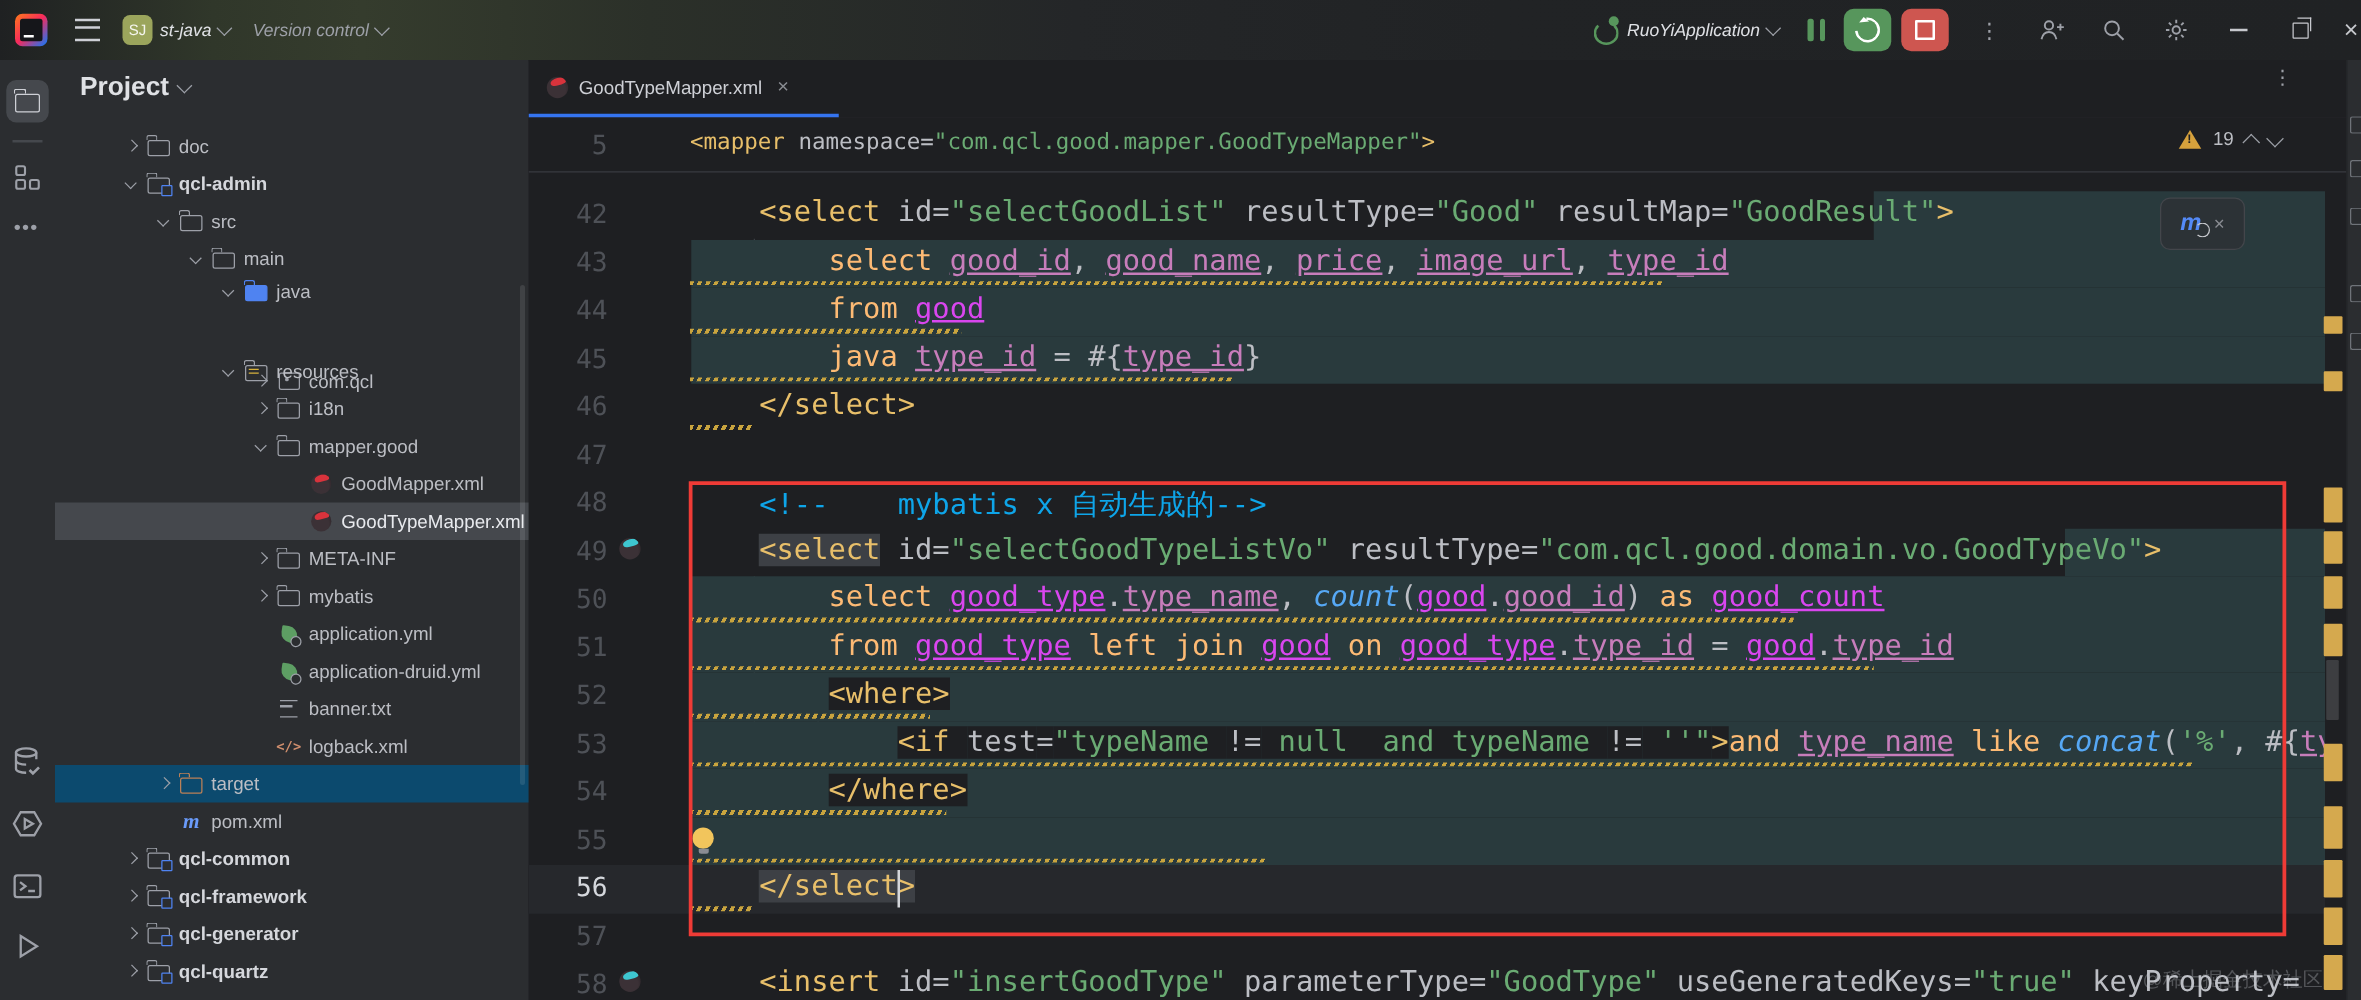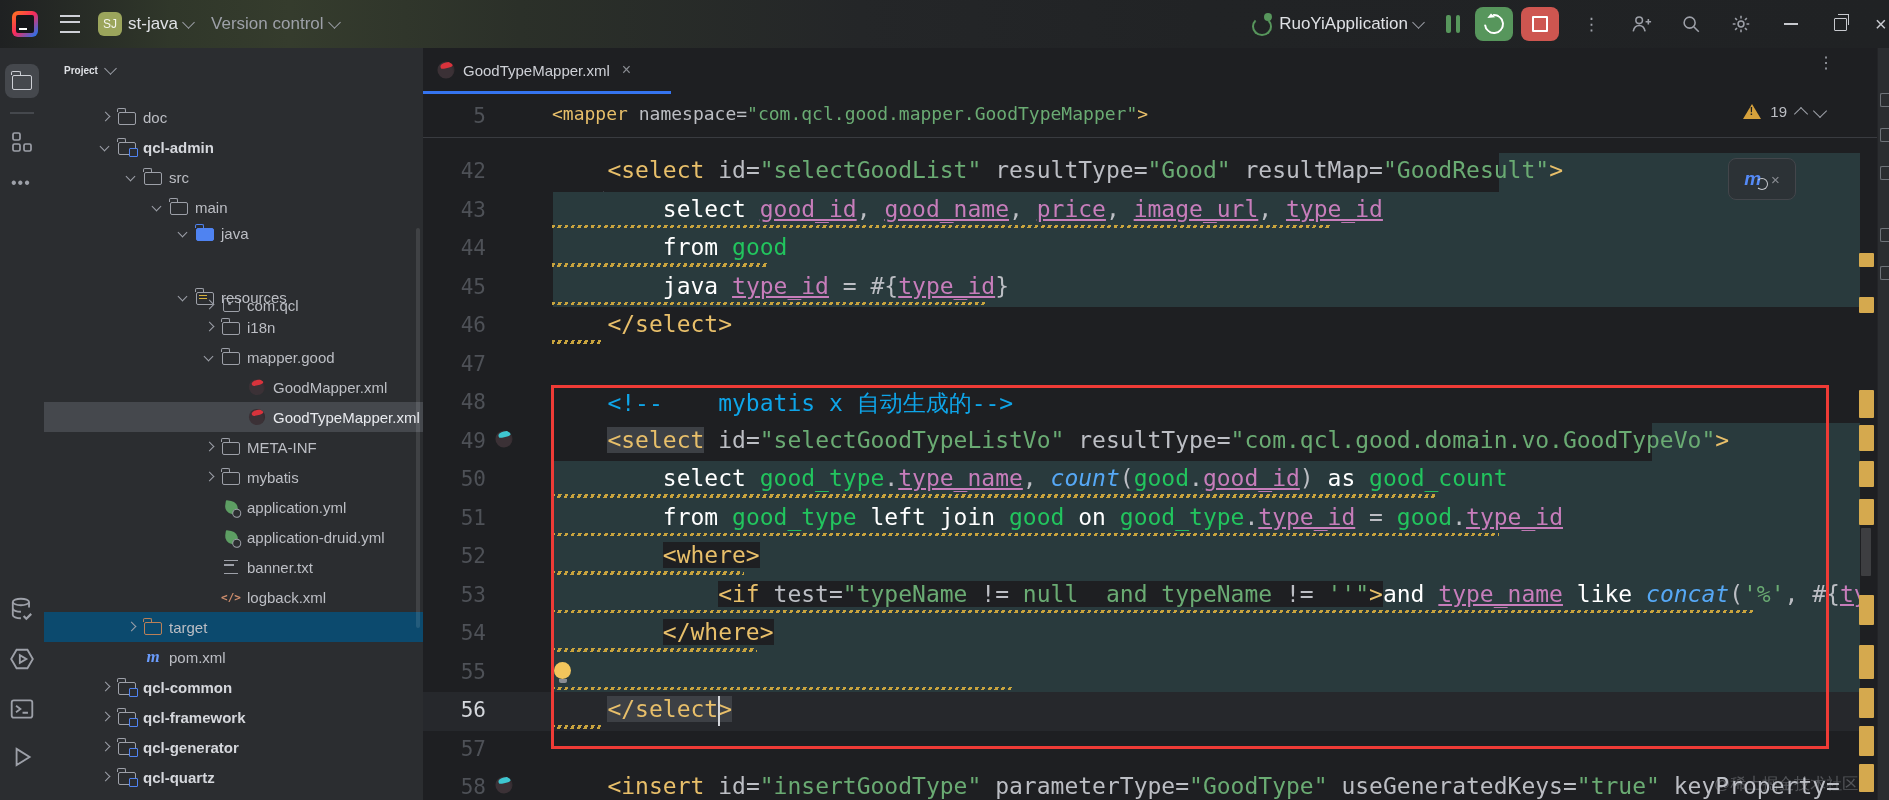--- a/index.html
+++ b/index.html
@@ -11,21 +11,21 @@
     border-bottom:1px solid #141517;display:flex;align-items:center;}
   .tb-item{display:flex;align-items:center;gap:6px;margin-left:18px;white-space:nowrap;}
   .idea-logo{width:26px;height:26px;border-radius:6px;margin-left:12px;
     background:linear-gradient(135deg,#ff7a1a,#f72a5c 48%,#0a7cff);position:relative;}
   .idea-logo::after{content:"";position:absolute;inset:4px;background:#15161a;border-radius:2px;}
   .idea-logo::before{content:"";position:absolute;left:7px;bottom:7px;width:8px;height:2.5px;background:#fff;z-index:2;}
   .burger{width:20px;height:14px;margin-left:22px;border-top:2.4px solid #ced0d6;border-bottom:2.4px solid #ced0d6;position:relative;}
   .burger::after{content:"";position:absolute;left:0;top:3.8px;width:100%;height:2.4px;background:#ced0d6;}
   .proj-badge{width:24px;height:24px;border-radius:6px;background:#9ba55c;color:#f4f5ee;font-weight:normal;
     font-size:12px;display:flex;align-items:center;justify-content:center;}
-  .tb-label{color:#dfe1e5;font-size:17px;}
+  .tb-label{color:#dfe1e5;font-size:14px;font-style:italic;}
   .tb-label.dim{color:#9da0a8;}
   .chev{width:8px;height:8px;border-right:1.6px solid #9da0a8;border-bottom:1.6px solid #9da0a8;
     transform:rotate(45deg);margin-top:-4px;}
   .tb-right{position:absolute;right:0;top:0;height:48px;display:flex;align-items:center;}
   .spring-ico{width:22px;height:22px;position:relative;}
   .spring-ico::before{content:"";position:absolute;left:1px;top:4px;width:16px;height:15px;border:2px solid #57965c;border-radius:50%;border-top-color:transparent;}
   .spring-ico::after{content:"";position:absolute;right:1px;top:0;width:8px;height:8px;border-radius:50%;background:#57965c;}
   .pause-ico{width:16px;height:18px;position:relative;margin:0 14px 0 22px;}
   .pause-ico::before,.pause-ico::after{content:"";position:absolute;top:0;width:4.5px;height:18px;border-radius:2px;background:#57965c;}
   .pause-ico::before{left:1px}.pause-ico::after{right:1px}
@@ -46,21 +46,21 @@
   .st-btn{position:absolute;left:5px;width:34px;height:34px;border-radius:8px;display:flex;align-items:center;justify-content:center;}
   .st-btn.sel{background:#45484d;}
   .st-div{position:absolute;left:10px;width:24px;height:1.6px;background:#45484d;}
   .folder-g{width:18px;height:13px;border:1.8px solid #ced0d6;border-radius:2px;position:relative;margin-top:3px;}
   .folder-g::before{content:"";position:absolute;left:-1.8px;top:-5px;width:8px;height:3px;border:1.8px solid #ced0d6;border-bottom:none;border-radius:2px 2px 0 0;}
   .grey-ico{color:#9da0a8;}
   svg.sico{stroke:#9da0a8;fill:none;stroke-width:1.7;}
   
   .panel{position:absolute;left:44px;top:48px;width:379px;height:752px;background:#2b2d30;overflow:hidden;}
   .panel-head{height:44px;display:flex;align-items:center;padding-left:20px;gap:8px;}
-  .panel-title{font-weight:bold;font-size:10px;color:#dfe1e5;}
+  .panel-title{font-weight:bold;font-size:21px;color:#dfe1e5;}
   .tree{position:absolute;left:0;top:54px;width:379px;}
   .trow{position:absolute;left:0;width:379px;height:30px;display:flex;align-items:center;font-size:15px;color:#bcbec4;}
   .trow.selrow{background:#45484d;color:#e8eaee;}
   .trow.exrow{background:#0c4a6e;}
   .trow .lbl{margin-left:6px;white-space:nowrap;}
   .trow .lbl.bold{font-weight:bold;color:#d5d7dc;}
   .tchev{width:16px;height:16px;flex:0 0 16px;position:relative;margin-right:4px;}
   .tchev.c::after{content:"";position:absolute;left:5px;top:4px;width:6px;height:6px;border-right:1.6px solid #9da0a8;border-top:1.6px solid #9da0a8;transform:rotate(45deg);}
   .tchev.e::after{content:"";position:absolute;left:4px;top:4px;width:6px;height:6px;border-right:1.6px solid #9da0a8;border-bottom:1.6px solid #9da0a8;transform:rotate(45deg);}
   .ti{width:20px;height:20px;flex:0 0 20px;position:relative;display:flex;align-items:center;justify-content:center;}
@@ -104,23 +104,23 @@
   .nav-ch.up{transform:rotate(-135deg);margin-top:5px;}
   .nav-ch.dn{transform:rotate(45deg);margin-top:-2px;}
   .codewrap{position:absolute;left:0;top:89px;width:1437px;height:663px;overflow:hidden;font-size:23px;}
   .code-row{position:absolute;left:0;width:1437px;height:38.5px;}
   .frag{position:absolute;top:0;height:38.5px;background:#293a3d;}
   .cur-line{position:absolute;left:0;top:0;width:1437px;height:38.5px;background:#26282c;}
   .ln{position:absolute;left:0;width:63px;text-align:right;color:#4e5157;font-family:"DejaVu Sans Mono",monospace;font-size:21px;top:6px;}
   .ln.cur{color:#d5d8dd;}
   .ct{position:absolute;left:129px;top:4px;white-space:pre;font-family:"DejaVu Sans Mono",monospace;}
   .tk-tag{color:#e8bf6a;} .tk-attr{color:#bcbec4;} .tk-str{color:#6aab73;}
-  .tk-kw{color:#ffffff;} .tk-pl{color:#bcbec4;} .tk-cmt{color:#0ea5e9;}
+  .tk-kw{color:#fdba74;} .tk-pl{color:#bcbec4;} .tk-cmt{color:#0ea5e9;}
   .tk-col{color:#c77dbb;text-decoration:underline;}
-  .tk-id{color:#22c55e;text-align:right;}
+  .tk-id{color:#d946ef;text-decoration:underline;text-align:right;}
   .tk-fn{color:#56a8f5;font-style:italic;}
   .boxed{background:#3d4045;} .dk{background:#1e1f22;}
   .sq{position:absolute;height:3.5px;background:repeating-linear-gradient(115deg,#c9a43e 0 3px,transparent 3px 6px);bottom:2px;}
   .guide{position:absolute;width:1px;background:#3b3e43;}
   .gut-ico{position:absolute;left:72px;top:7px;}
   .bulb{position:absolute;left:131px;top:8px;width:17px;height:17px;border-radius:50%;background:#f2c55c;}
   .bulb::after{content:"";position:absolute;left:4.5px;bottom:-4px;width:8px;height:4px;background:#8a8d93;border-radius:0 0 2px 2px;}
   .caret{position:absolute;width:2px;height:30px;top:4px;background:#d4d6da;}
   
   .redbox{position:absolute;left:551px;top:385px;width:1272px;height:358px;border:3px solid #ef3b36;z-index:30;}

